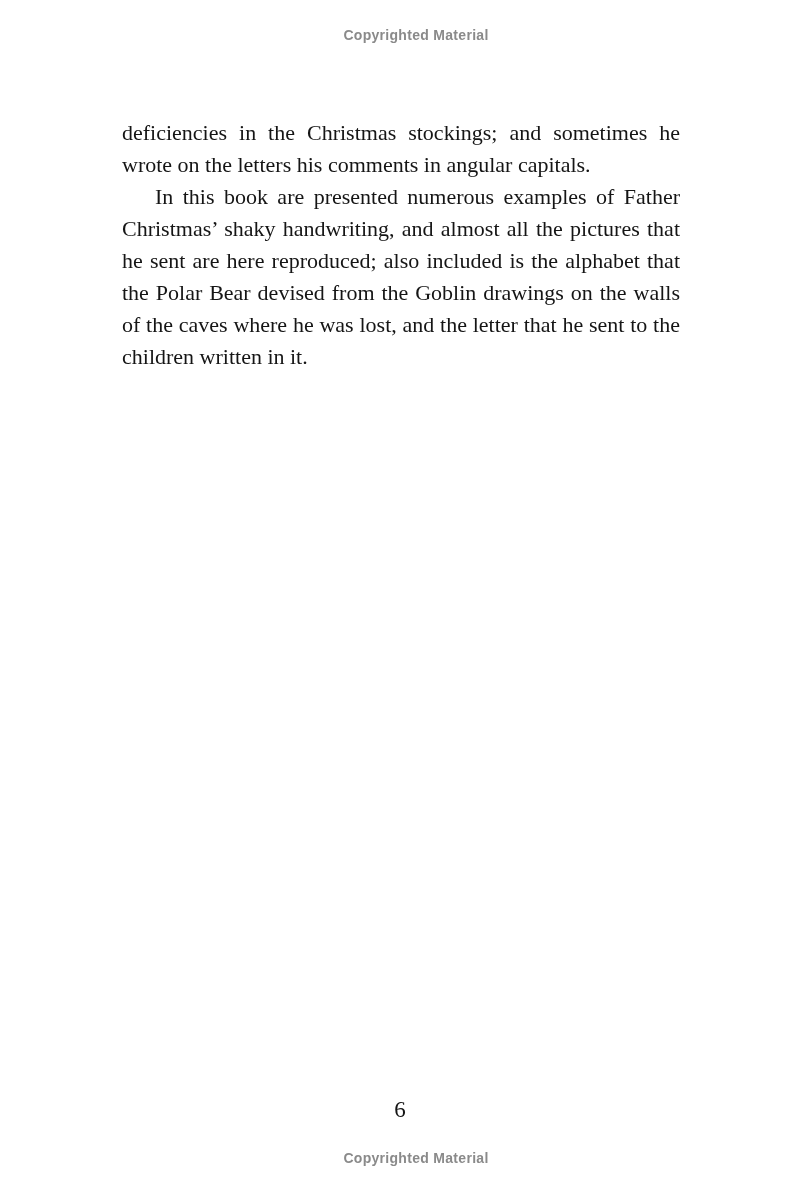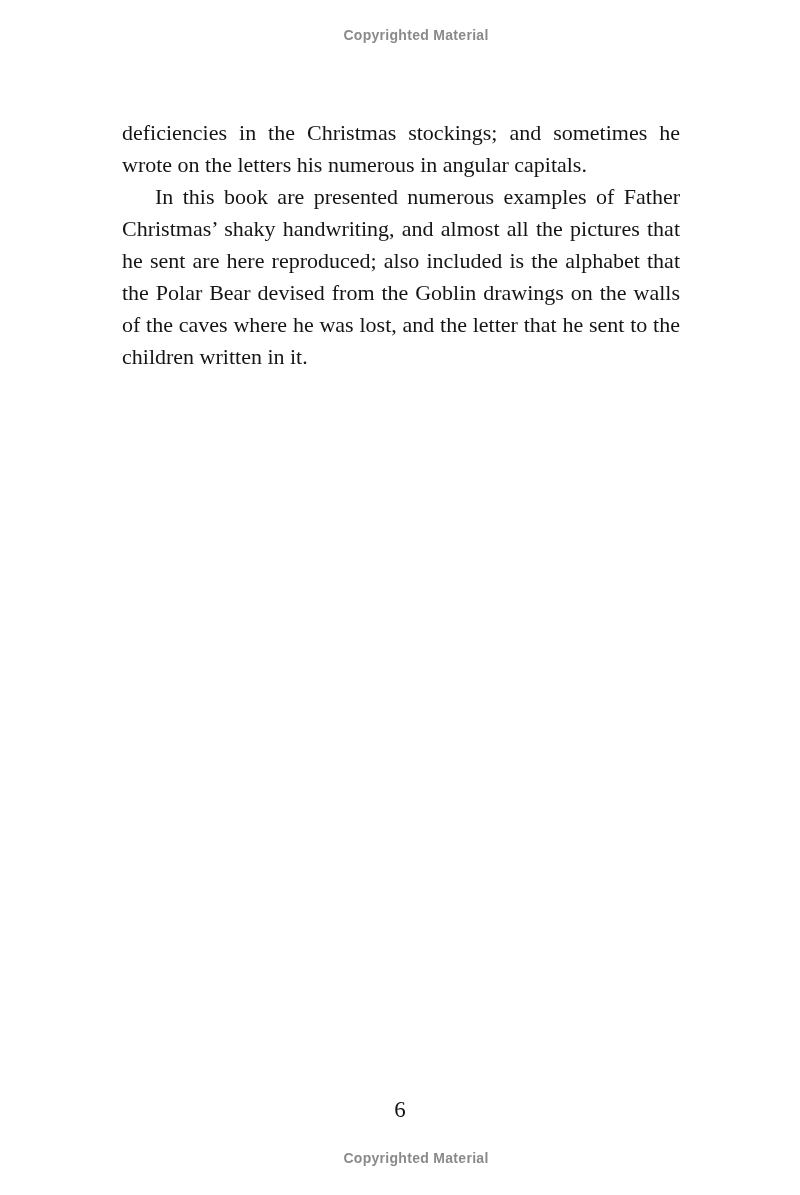--- a/index.html
+++ b/index.html
@@ -62,21 +62,21 @@
   }
 </style>
 </head>
 <body>
 
 <div class="page">
 
   <div class="notice top">Copyrighted Material</div>
 
   <div class="body-text">
-    <p class="para no-indent">deficiencies in the Christmas stockings; and sometimes he wrote on the letters his numerous in angular capitals.</p>
+    <p class="para no-indent">deficiencies in the Christmas stockings; and sometimes he wrote on the letters his comments in angular capitals.</p>
     <p class="para">In this book are presented numerous examples of Father Christmas’ shaky handwriting, and almost all the pictures that he sent are here reproduced; also included is the alphabet that the Polar Bear devised from the Goblin drawings on the walls of the caves where he was lost, and the letter that he sent to the children written in it.</p>
   </div>
 
   <div class="page-number">6</div>
 
   <div class="notice bottom">Copyrighted Material</div>
 
 </div>
 
 </body></html>

